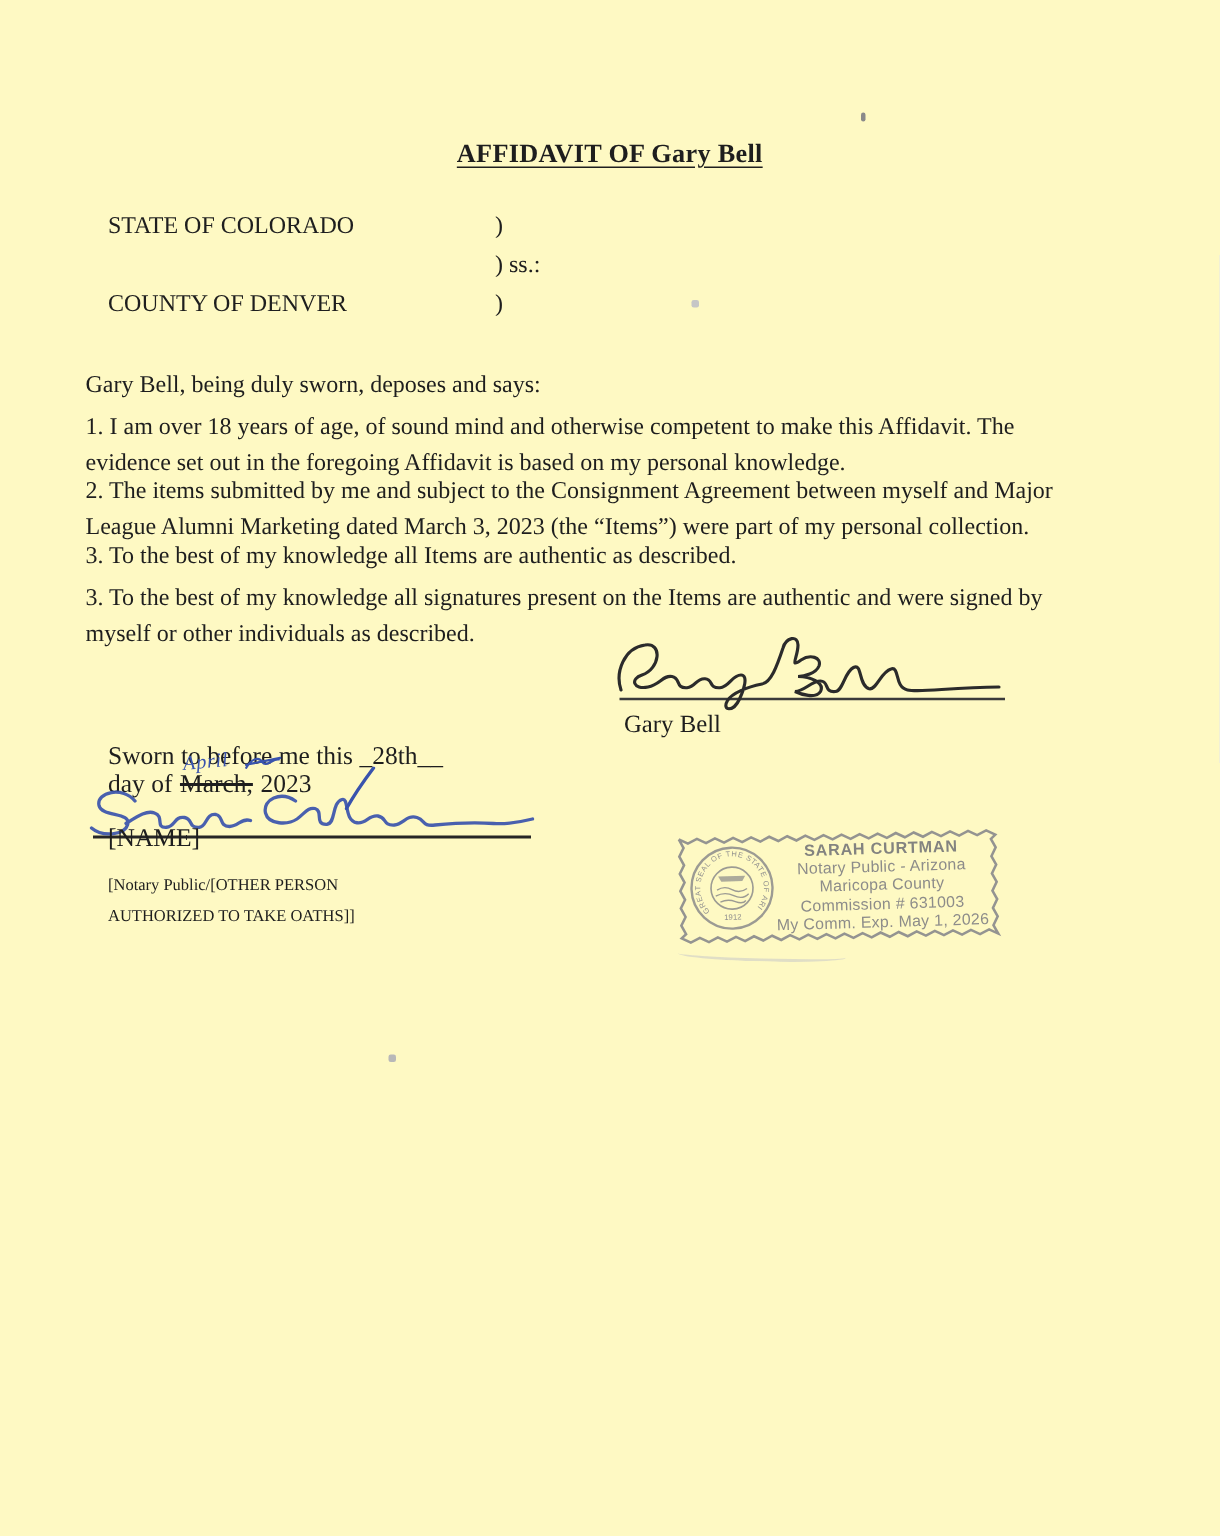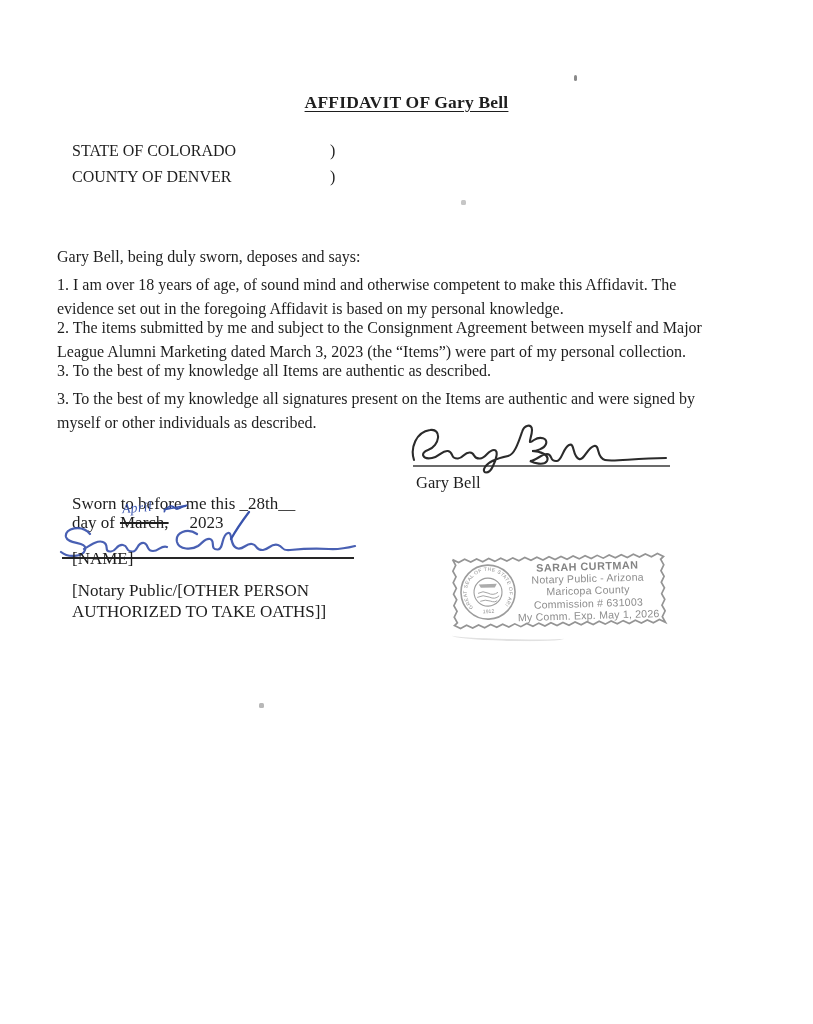--- a/index.html
+++ b/index.html
@@ -1,20 +1,20 @@
 <!DOCTYPE html>
 <html><head>
 <meta charset="utf-8">
 <style>
   html,body{margin:0;padding:0;background:#e8e8e8;}
   .page{
     position:relative;
     width:813px;height:1024px;
     margin:0 auto;
-    background:#ffffff;
+    background:#fef9c3;
     font-family:"Liberation Serif", serif;
     color:#1e1e1e;
     overflow:hidden;
   }
   .abs{position:absolute;}
   .title{
     left:0;top:92px;width:813px;
     text-align:center;
     font-size:17.5px;font-weight:bold;
     text-decoration:underline;
@@ -35,34 +35,34 @@
   .p2{top:316px;}
   .p3{top:359px;}
   .p4{top:387px;}
   .sig-svg{left:404px;top:422px;}
   .sig-stroke{fill:none;stroke:#2b2b2b;stroke-width:2.1;stroke-linecap:round;}
   .sig-line{fill:none;stroke:#3a3a3a;stroke-width:1.6;}
   .affiant-name{left:416px;top:473px;font-size:16.5px;}
   .jurat{left:72px;top:495px;font-size:17px;line-height:18.5px;}
   .jurat-row2{position:relative;}
   .struck{text-decoration:line-through;text-decoration-thickness:1.5px;margin-left:5px;}
-  .year{margin-left:21px;}
+  .year{margin-left:5px;}
   .hand-month{
     left:122px;top:500px;
     color:#3953ad;font-size:13.5px;font-style:italic;
     transform:rotate(-5deg);
     letter-spacing:.5px;
   }
   .ink-blue-svg .st{fill:none;stroke:#3953ad;stroke-linecap:round;}
   .scribble{left:163px;top:503px;transform:rotate(-4deg);}
   .tick{left:229px;top:511px;}
   .notary-sig{left:56px;top:522px;}
   .notary-sig-line{left:62px;top:557px;width:292px;height:2px;background:#262626;}
   .name-ph{left:72px;top:549px;font-size:17px;}
-  .capacity{left:72px;top:580px;font-size:17px;line-height:21px;white-space:pre-line;}
+  .capacity{left:72px;top:580px;font-size:11px;line-height:21px;white-space:pre-line;}
   .stamp{
     left:451px;top:554px;width:216px;height:74px;
     transform:rotate(-1.7deg);
     color:#878787;
     font-family:"Liberation Sans", sans-serif;
     opacity:.95;
   }
   .stamp-border{position:absolute;left:0;top:0;}
   .seal{position:absolute;left:7px;top:6px;}
   .stamp-text{
@@ -85,20 +85,23 @@
 <body>
 
 <div class="page">
 
   <div class="abs title">AFFIDAVIT OF Gary Bell</div>
 
   <div class="abs venue">
     <div class="venue-row">
       <span class="venue-label">STATE OF COLORADO</span>
       <span class="venue-paren">)</span>
+    </div>
+    <div class="venue-row">
+      <span class="venue-paren">) ss.:</span>
     </div>
     <div class="venue-row">
       <span class="venue-label">COUNTY OF DENVER</span>
       <span class="venue-paren">)</span>
     </div>
   </div>
 
   <div class="abs body-text intro">Gary Bell, being duly sworn, deposes and says:</div>
   <div class="abs body-text p1">1. I am over 18 years of age, of sound mind and otherwise competent to make this Affidavit. The
 evidence set out in the foregoing Affidavit is based on my personal knowledge.</div>

